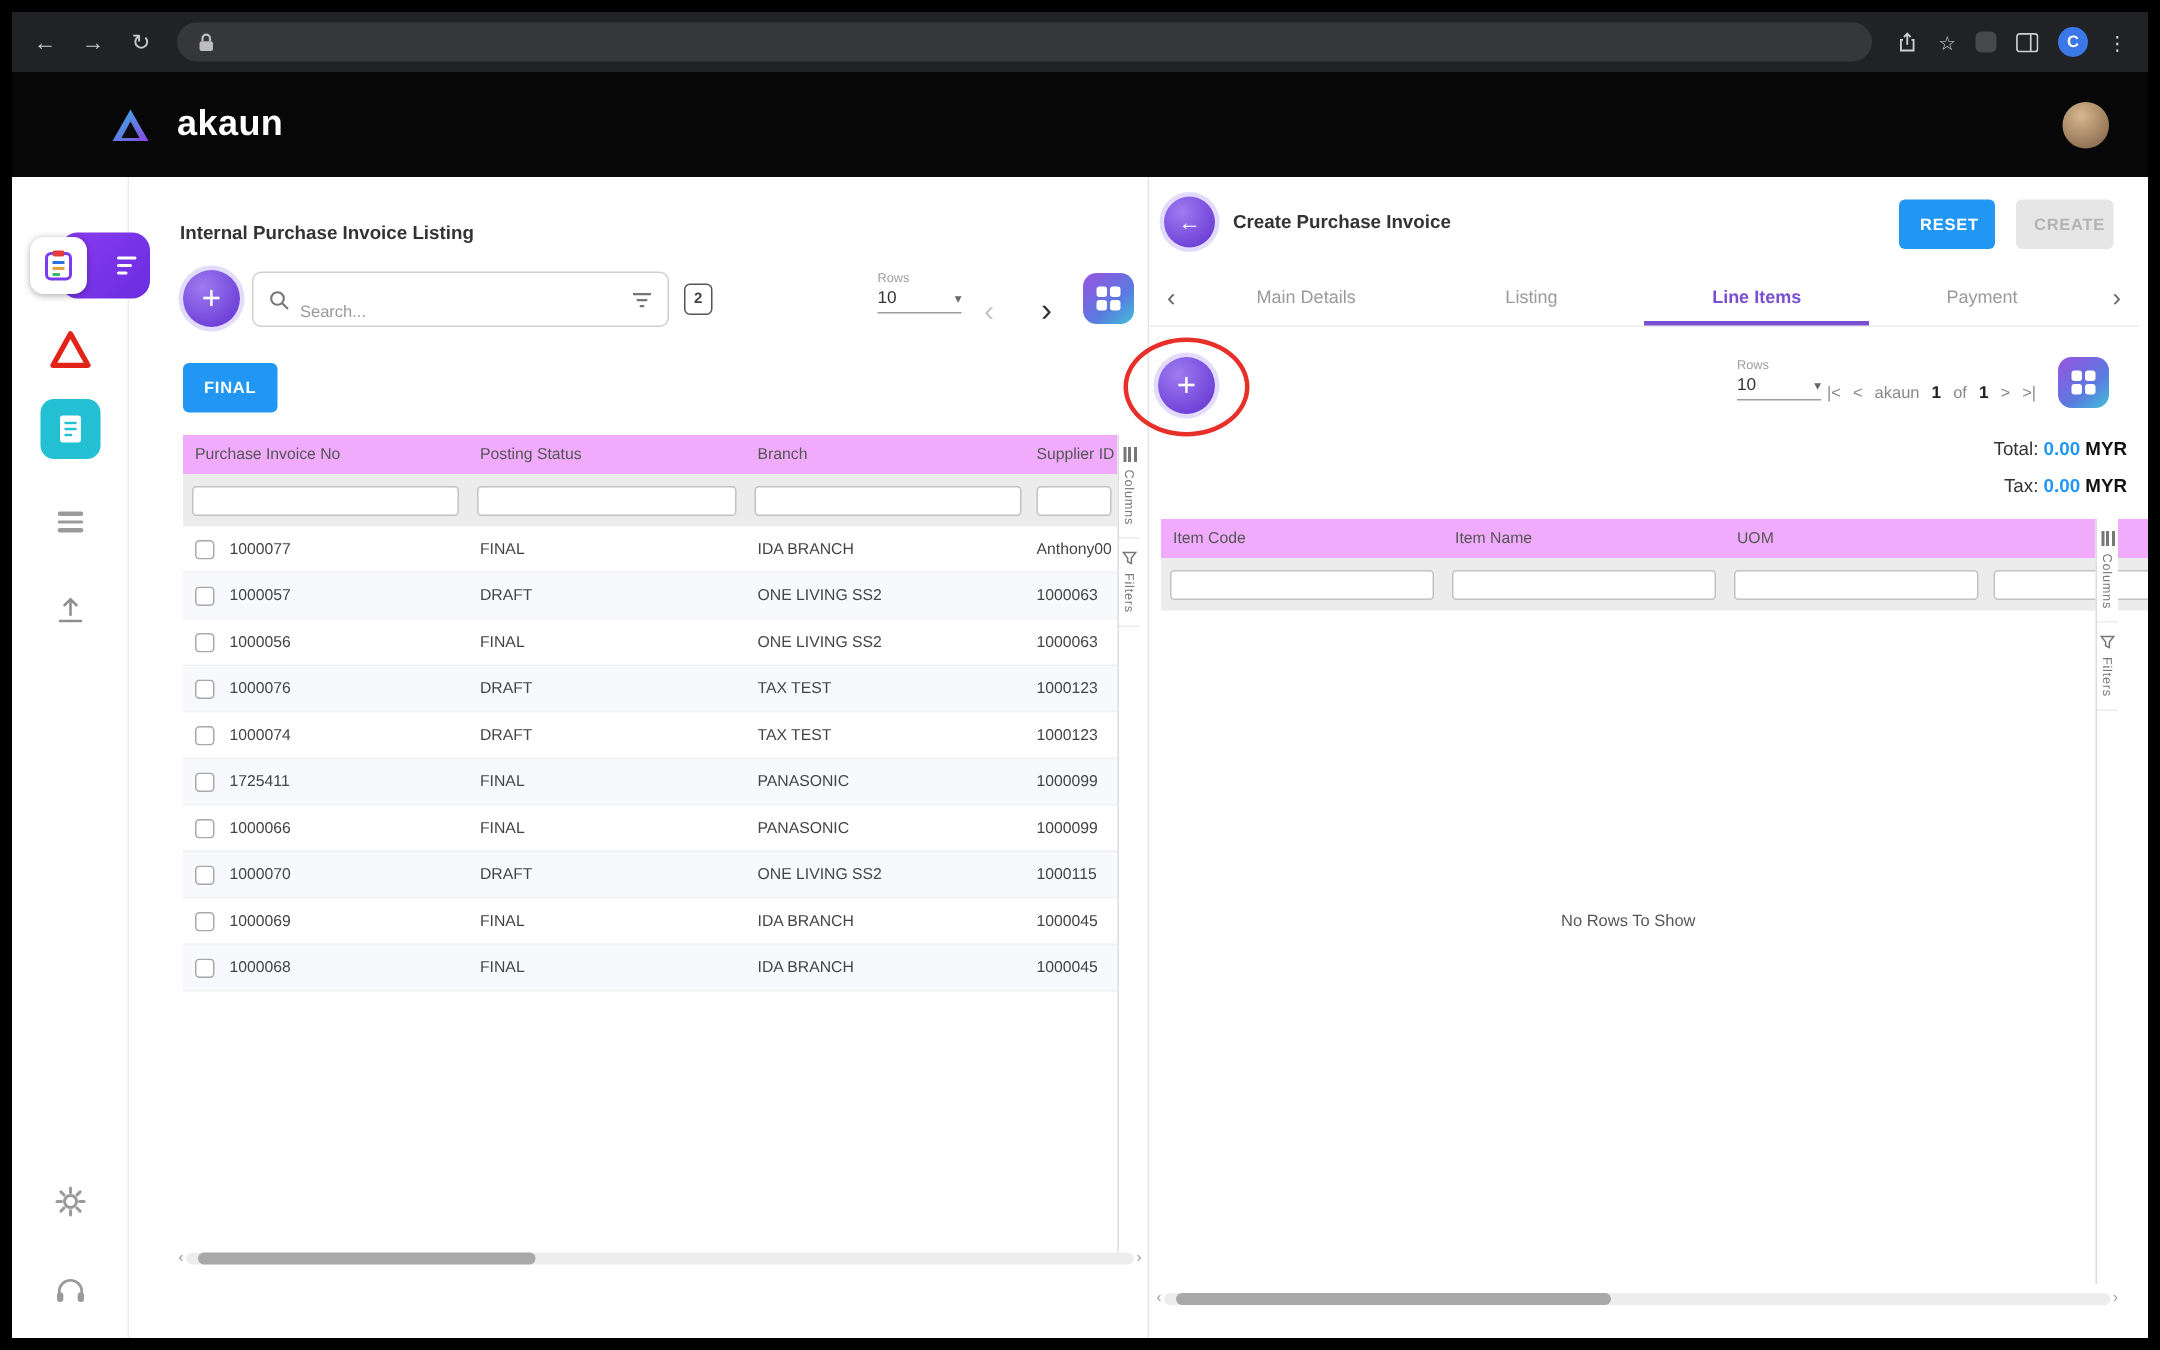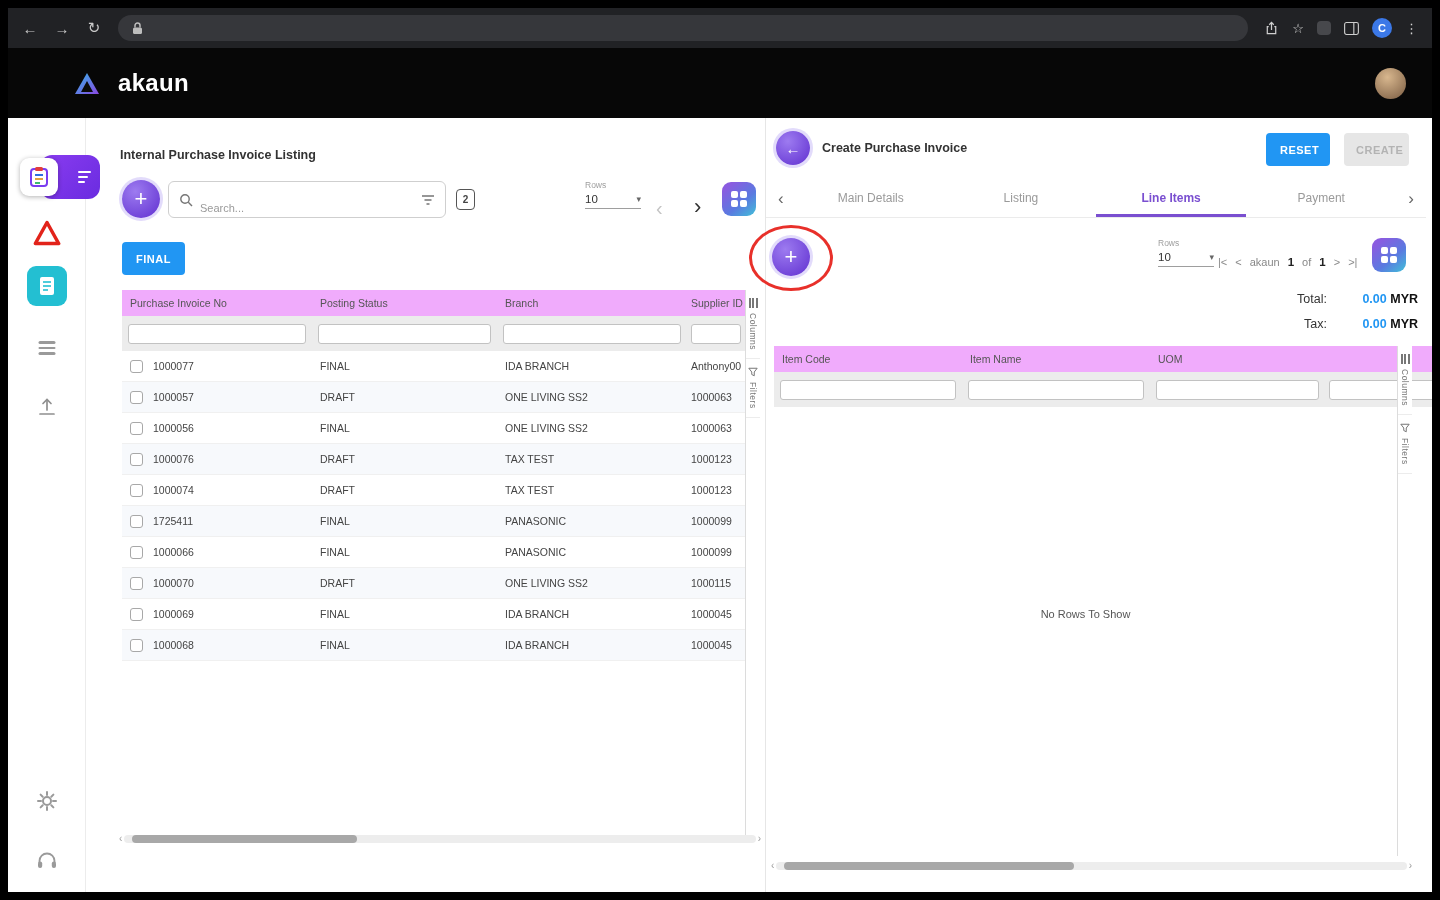--- a/index.html
+++ b/index.html
@@ -125,21 +125,21 @@
              align-items:stretch; border-bottom:1px solid #ebebeb; }
   .tab-arrow { align-self:center; font-size:17px; color:#666; padding:0 12px; }
   .tab { flex:1; text-align:center; font-size:12px; color:#9a9a9a; line-height:36px;
          white-space:nowrap; overflow:hidden; }
   .tab.active { color:#7a4fd0; border-bottom:3px solid #7a4fd0; font-weight:bold; }
   .pgn { position:absolute; left:452px; top:138px; display:flex; align-items:center; gap:8px;
          font-size:11px; color:#888; }
   .pgbtn { color:#8a8a8a; font-size:11px; }
   .pgnum { color:#222; font-size:11.5px; }
   .totline { position:absolute; right:14px; text-align:right; font-size:12.5px; color:#333; }
-  .totval { color:#2196f3; font-weight:bold;margin-left:32px; }
+  .totval { color:#2196f3; font-weight:bold; }
   .totcur { color:#111; font-weight:bold; }
   .emptymsg { position:absolute; left:8px; width:623px; top:490px; text-align:center;
               font-size:11px; color:#555; }
 
   
   .annotation-ellipse { position:absolute; left:741px; top:217px; width:84px; height:66px;
                         border:3.5px solid #e8302a; border-radius:50%; z-index:50; pointer-events:none; }
 </style>
 </head>
 <body>

